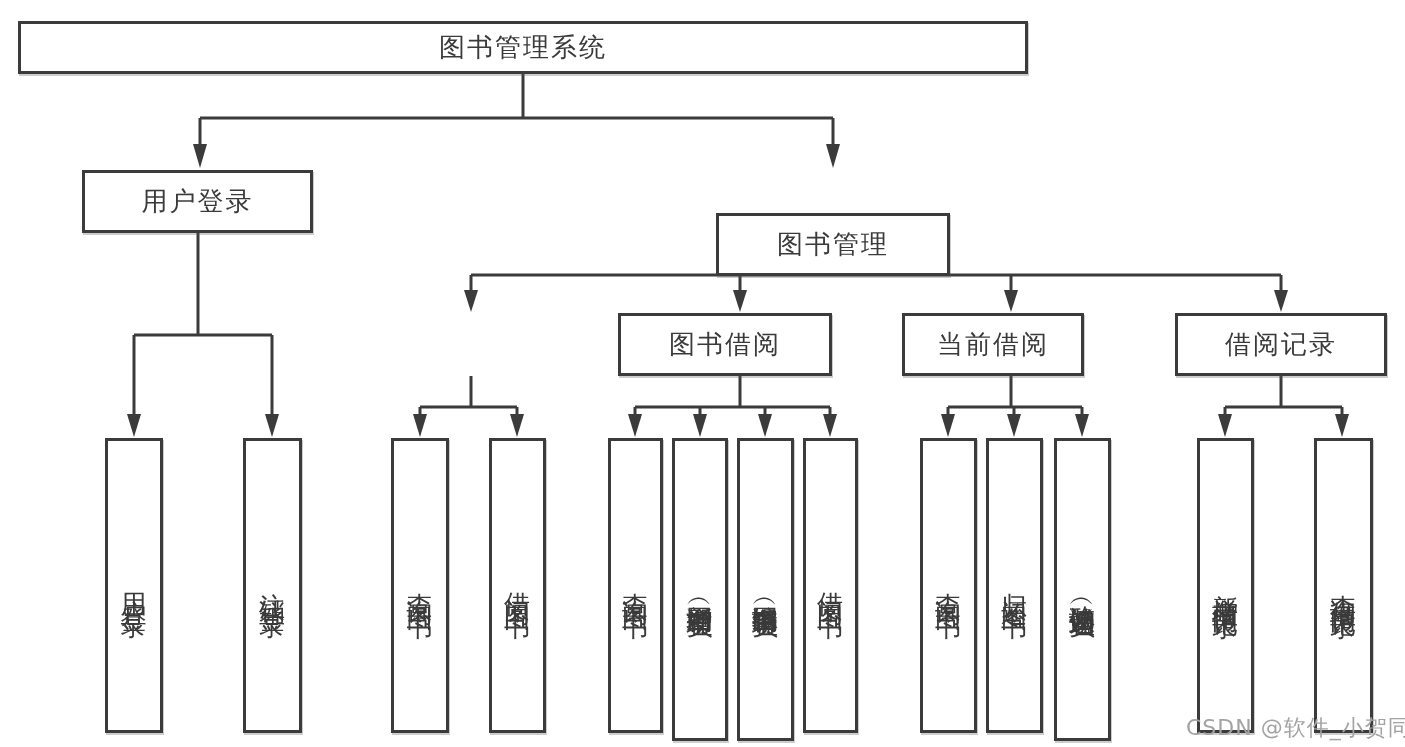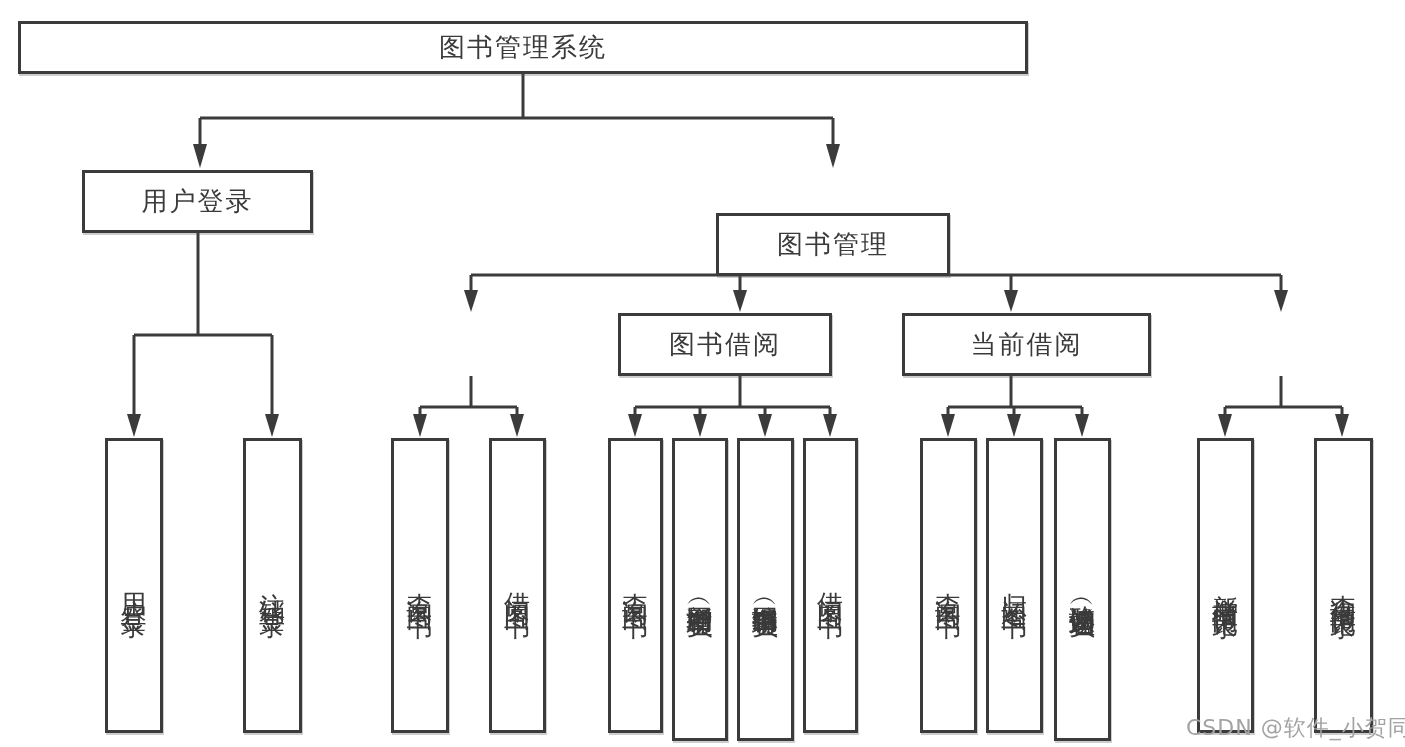--- a/index.html
+++ b/index.html
@@ -114,22 +114,25 @@
   <div class="node" style="left:82px; top:170px; width:231px; height:63px;">
     <span>用户登录</span>
   </div>
   <div class="node" style="left:716px; top:170px; width:234px; height:63px;margin-top:43px;">
     <span>图书管理</span>
   </div>
 
   <div class="node" style="left:618px; top:313px; width:214px; height:63px;">
     <span>图书借阅</span>
   </div>
-  <div class="node" style="left:902px; top:313px; width:249px; height:63px;">
+  <div class="node" style="left:902px; top:313px; width:182px; height:63px;">
     <span>当前借阅</span>
+  </div>
+  <div class="node" style="left:1175px; top:313px; width:212px; height:63px;">
+    <span>借阅记录</span>
   </div>
 
   <div class="leaf" style="left:105px; width:58px;">
     <span class="vtext ls7">用户登录</span>
   </div>
   <div class="leaf" style="left:243px; width:59px;">
     <span class="vtext ls7">注销登录</span>
   </div>
 
   <div class="leaf" style="left:391px; width:58px;">

